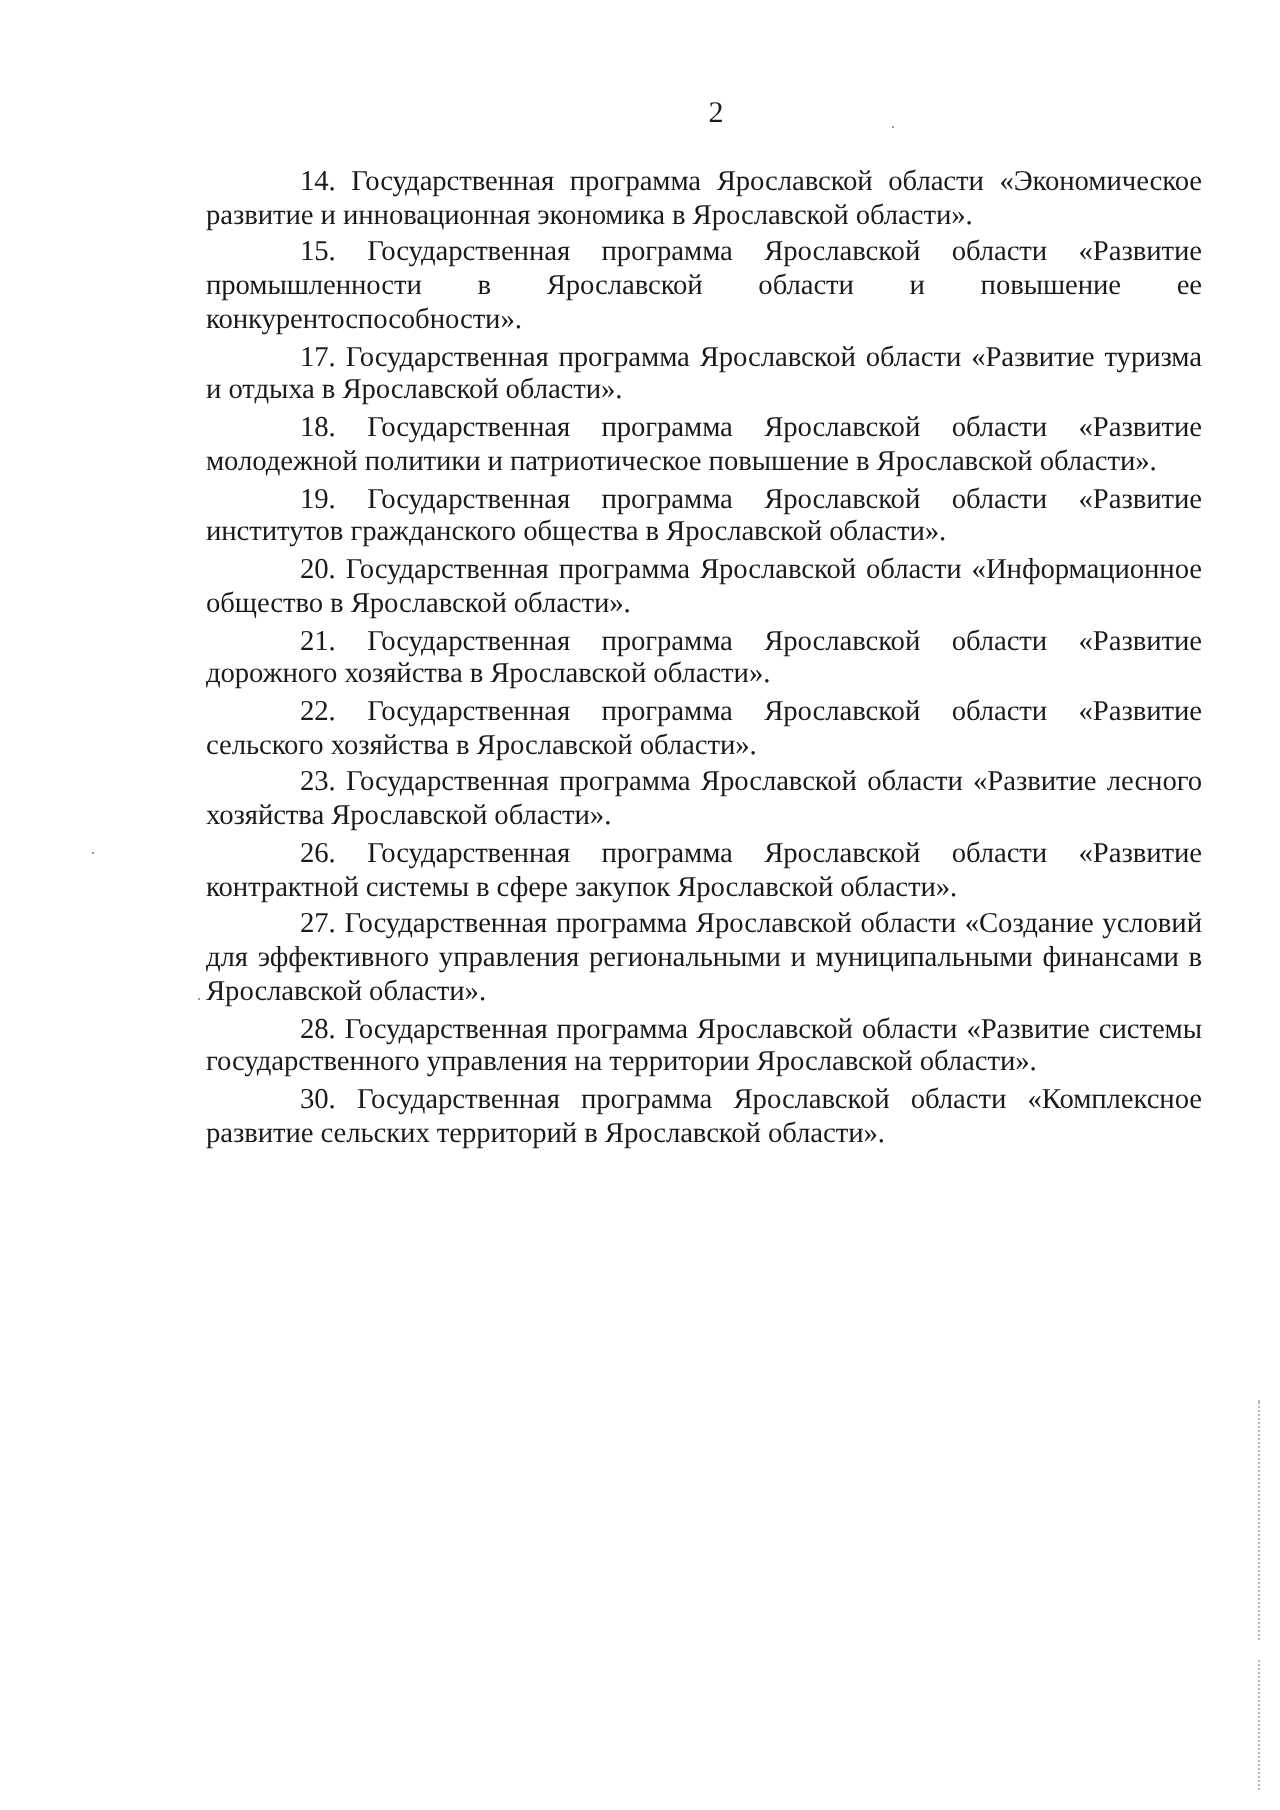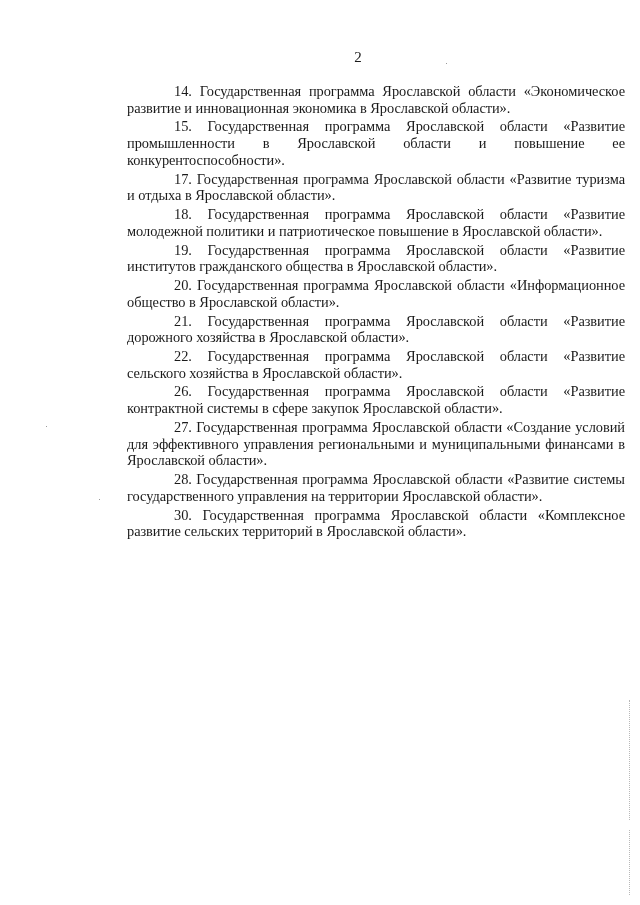--- a/index.html
+++ b/index.html
@@ -31,21 +31,20 @@
       padding-left: 76px;
       box-sizing: border-box;
     }
     .content {
       position: absolute;
       left: 103px;
       top: 83px;
       width: 498px;
       font-size: 14.4px;
       line-height: 16.6px;
-      margin-left: 24px;
     }
     .item {
       text-align: justify;
       text-align-last: left;
       text-indent: 47px;
       margin: 0 0 2.3px 0;
       letter-spacing: -0.05px;
     }
     .edge-mark {
       position: absolute;
@@ -67,20 +66,21 @@
 
   <div class="content">
     <p class="item"><span>14.</span> <span>Государственная программа Ярославской области «Экономическое развитие и инновационная экономика в Ярославской области».</span></p>
     <p class="item"><span>15.</span> <span>Государственная программа Ярославской области «Развитие промышленности в Ярославской области и повышение ее конкурентоспособности».</span></p>
     <p class="item"><span>17.</span> <span>Государственная программа Ярославской области «Развитие туризма и отдыха в Ярославской области».</span></p>
     <p class="item"><span>18.</span> <span>Государственная программа Ярославской области «Развитие молодежной политики и патриотическое повышение в Ярославской области».</span></p>
     <p class="item"><span>19.</span> <span>Государственная программа Ярославской области «Развитие институтов гражданского общества в Ярославской области».</span></p>
     <p class="item"><span>20.</span> <span>Государственная программа Ярославской области «Информационное общество в Ярославской области».</span></p>
     <p class="item"><span>21.</span> <span>Государственная программа Ярославской области «Развитие дорожного хозяйства в Ярославской области».</span></p>
     <p class="item"><span>22.</span> <span>Государственная программа Ярославской области «Развитие сельского хозяйства в Ярославской области».</span></p>
+    <p class="item"><span>23.</span> <span>Государственная программа Ярославской области «Развитие лесного хозяйства Ярославской области».</span></p>
     <p class="item"><span>26.</span> <span>Государственная программа Ярославской области «Развитие контрактной системы в сфере закупок Ярославской области».</span></p>
     <p class="item"><span>27.</span> <span>Государственная программа Ярославской области «Создание условий для эффективного управления региональными и муниципальными финансами в Ярославской области».</span></p>
     <p class="item"><span>28.</span> <span>Государственная программа Ярославской области «Развитие системы государственного управления на территории Ярославской области».</span></p>
     <p class="item"><span>30.</span> <span>Государственная программа Ярославской области «Комплексное развитие сельских территорий в Ярославской области».</span></p>
   </div>
 
   <div class="edge-mark" style="top:700px;height:120px;"></div>
   <div class="edge-mark" style="top:830px;height:65px;"></div>
   <div class="speck" style="left:46px;top:426px;"></div>
   <div class="speck" style="left:99px;top:499px;"></div>

